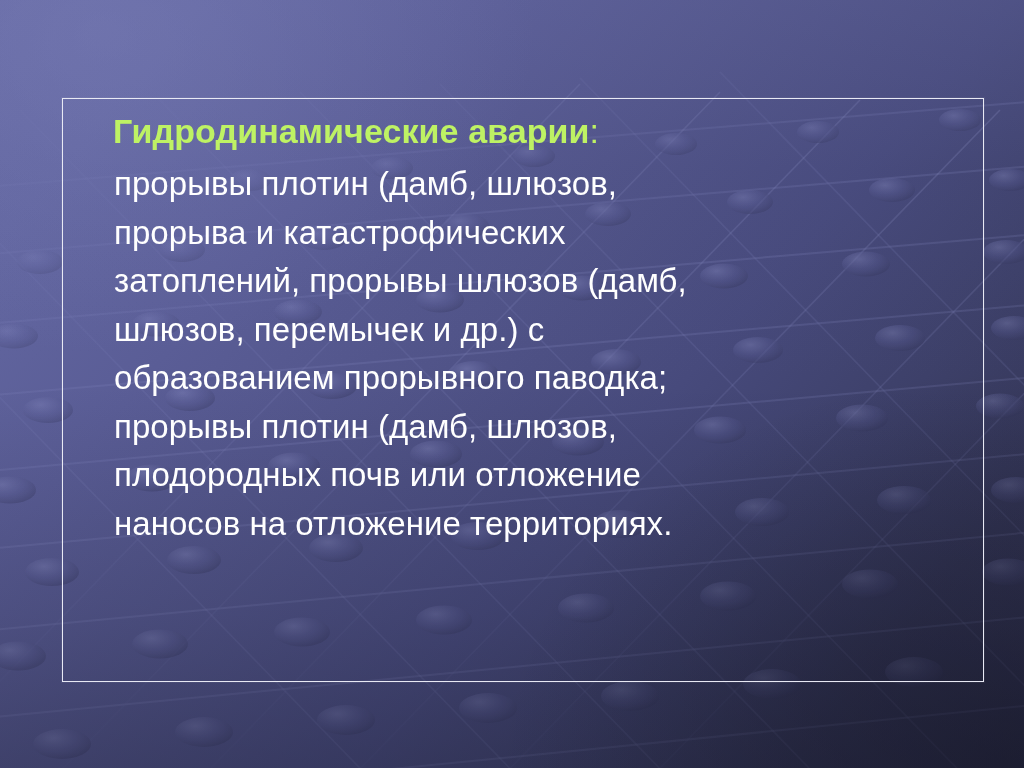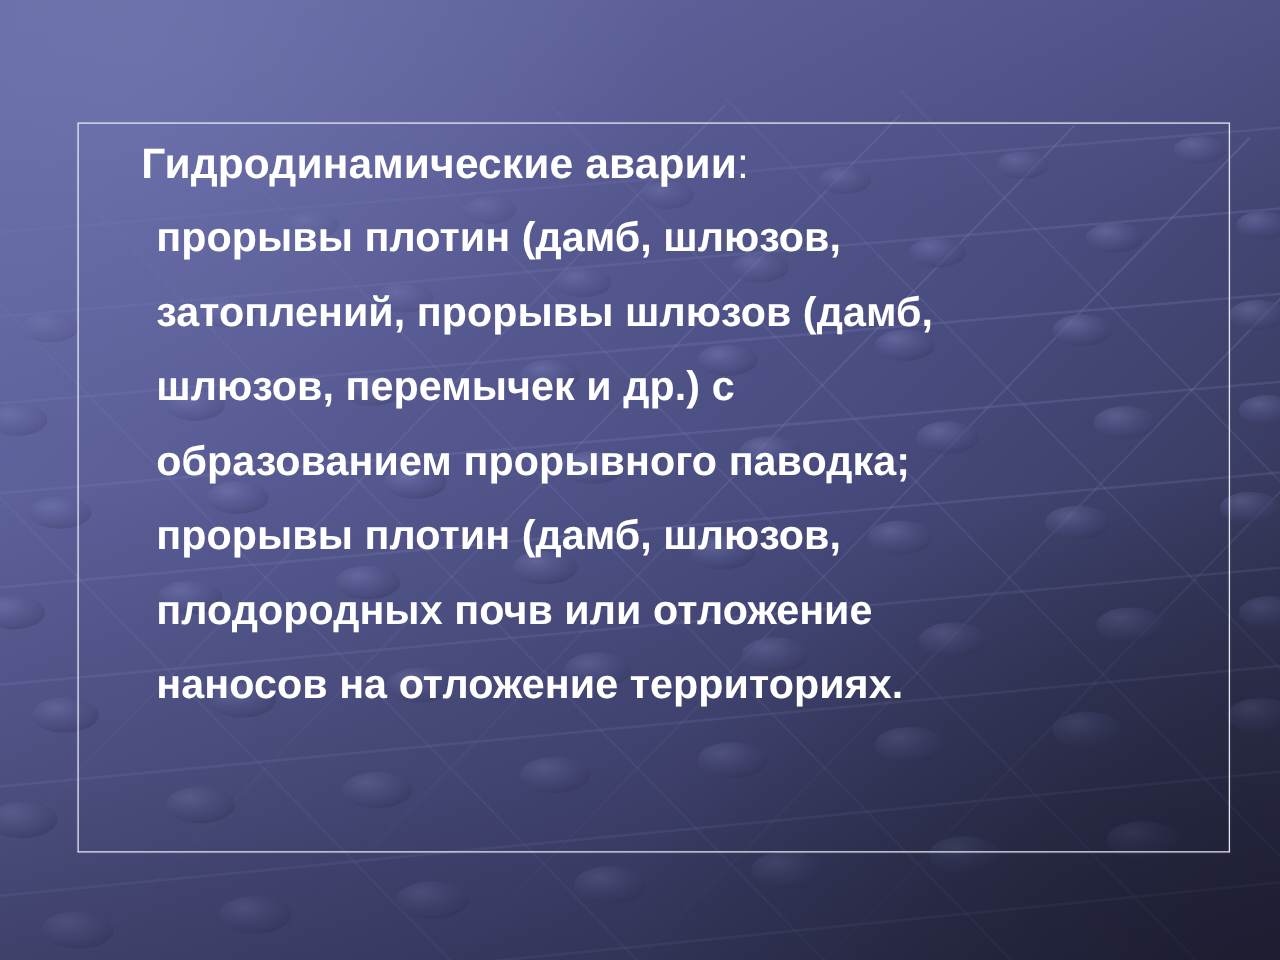--- a/index.html
+++ b/index.html
@@ -73,40 +73,40 @@
   }
 
   .text-block {
     position: absolute;
     left: 113px;
     top: 108px;
     width: 860px;
   }
 
   .slide-title {
-    color: #ffffff;
+    color: #bef264;
     font-size: 34px;
     line-height: 46px;
     font-weight: bold;
     letter-spacing: 0.1px;
     margin: 0 0 6px 0;
     white-space: nowrap;
   }
   .slide-title .tail {
     font-weight: normal;
   }
 
   .body-line {
     color: #ffffff;
     font-size: 33px;
     line-height: 47.5px;
-    font-weight: bold;
+    font-weight: normal;
     letter-spacing: 0.05px;
     white-space: nowrap;
-    margin: 12px;
+    margin: 1px;
   }
 </style>
 </head>
 <body>
 
 <div id="slide">
 
   <div class="bg-base"></div>
 
   <div class="lattice-wrap">
@@ -245,20 +245,21 @@
   </div>
 
   <div class="bg-vshade"></div>
   <div class="bg-glow"></div>
 
   <div class="frame"></div>
 
   <div class="text-block">
     <h1 class="slide-title"><span>Гидродинамические аварии</span><span class="tail">:</span></h1>
     <p class="body-line">прорывы плотин (дамб, шлюзов,</p>
+    <p class="body-line">прорыва и катастрофических</p>
     <p class="body-line">затоплений, прорывы шлюзов (дамб,</p>
     <p class="body-line">шлюзов, перемычек и др.) с</p>
     <p class="body-line">образованием прорывного паводка;</p>
     <p class="body-line">прорывы плотин (дамб, шлюзов,</p>
     <p class="body-line">плодородных почв или отложение</p>
     <p class="body-line">наносов на отложение территориях.</p>
   </div>
 
 </div>
 

